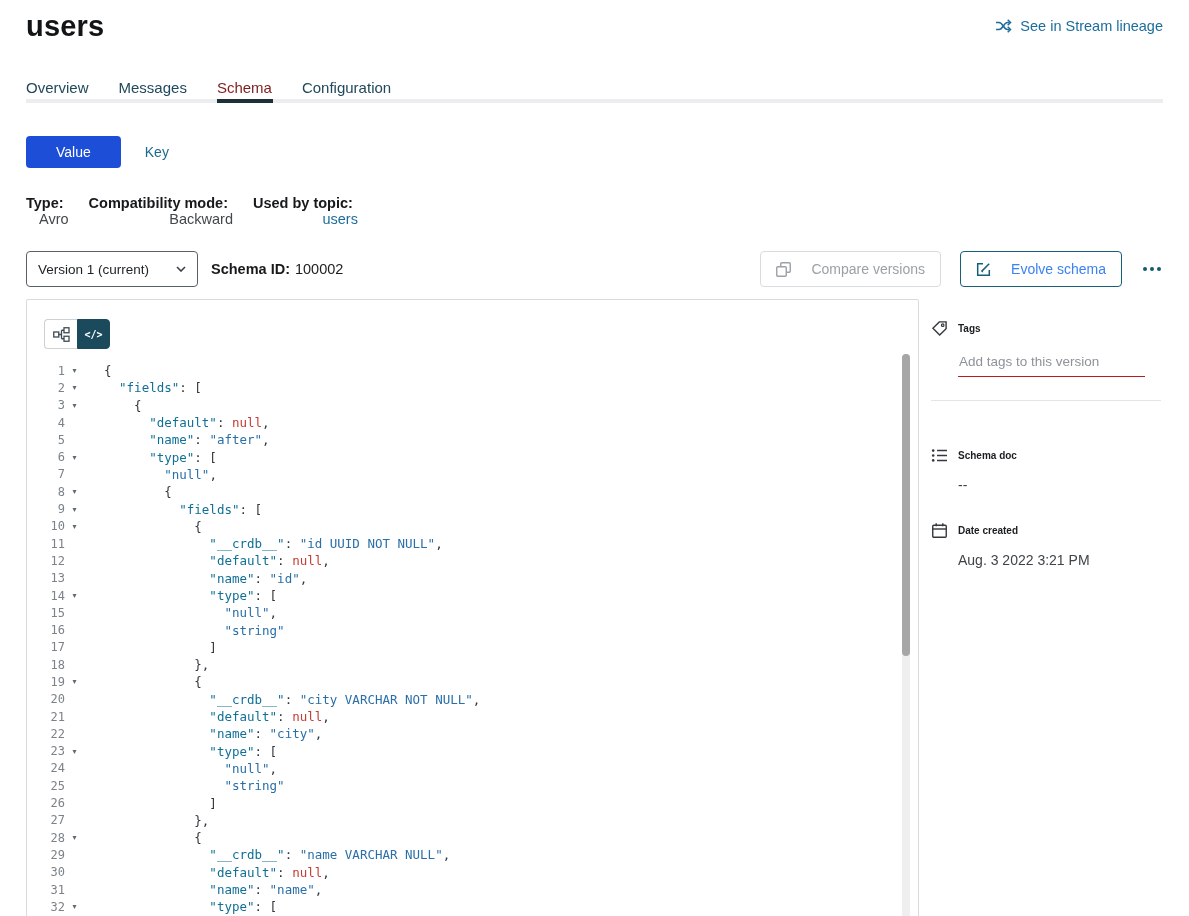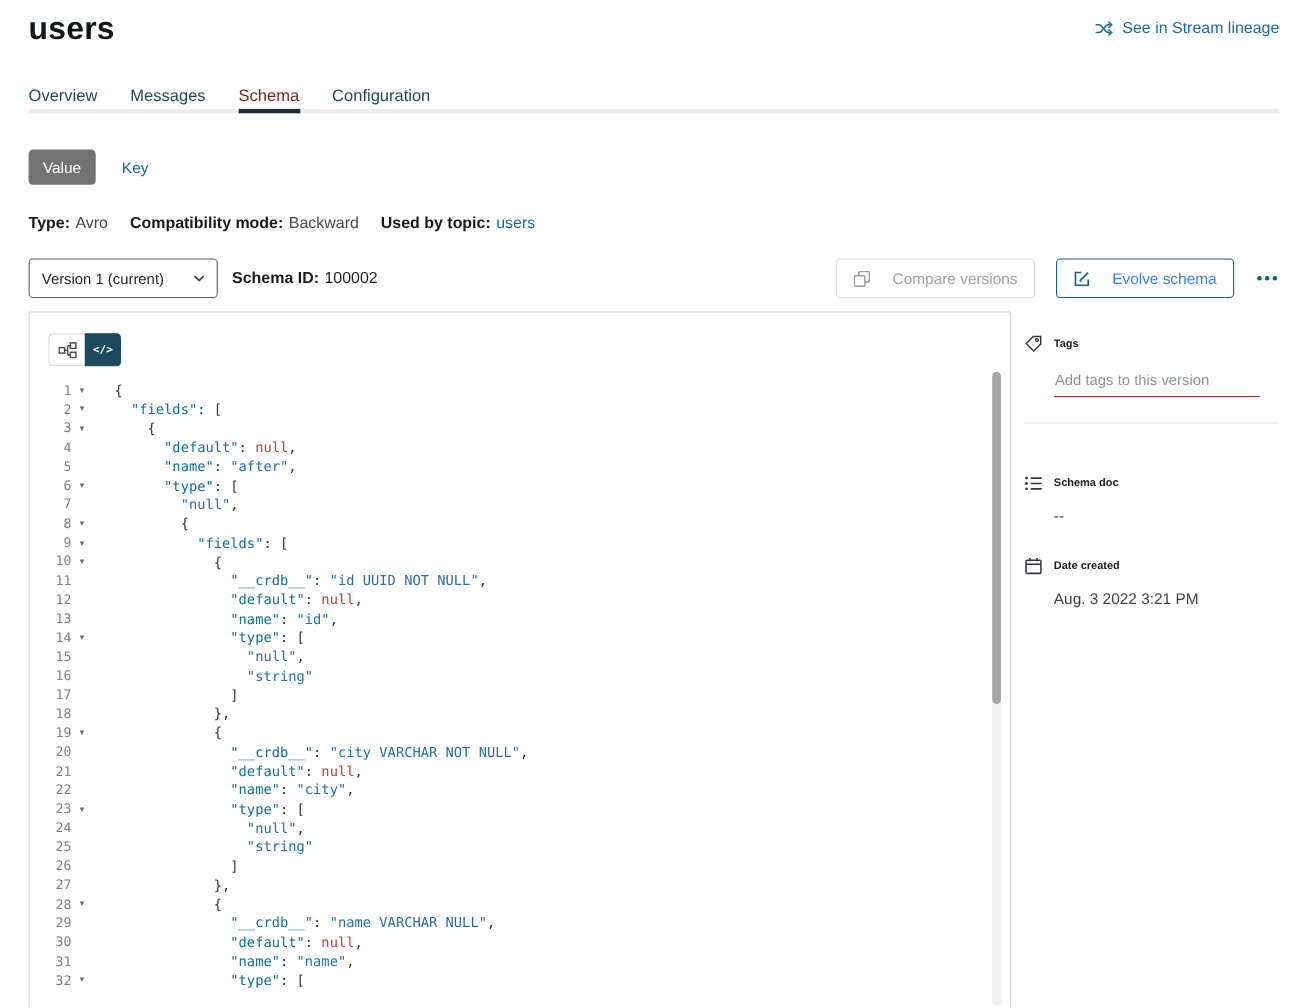--- a/index.html
+++ b/index.html
@@ -16,27 +16,27 @@
   .tabs-wrap { margin-top: 36px; position: relative; }
   .tabs { display: flex; gap: 30px; }
   .tab { font-size: 15px; color: #21495c; cursor: pointer; padding-bottom: 3px; }
   .tab.active { color: #7f1d1d; }
   .tabs-bar { height: 4px; background: #ebedee; position: relative; }
   .tabs-indicator { position: absolute; left: 191px; top: 0; width: 56px; height: 4px; background: #1d2f3a; }
 
   
   .vk-toggle { margin-top: 33px; display: flex; align-items: center; }
   .vk { font-family: "Liberation Sans", sans-serif; font-size: 14px; border: none; cursor: pointer; }
-  .vk.value { background: #737373; color: #ffffff; padding: 8px 13px; border-radius: 4px; }
+  .vk.value { background: #1d4ed8; color: #ffffff; padding: 8px 30px; border-radius: 4px; }
   .vk.key { background: transparent; color: #1a6b8e; padding: 8px 0; margin-left: 24px; }
 
   
   .meta-row { margin-top: 27px; font-size: 14.5px; color: #43484c; display: flex; align-items: baseline; }
   .meta-row .b { font-weight: 700; color: #17191b; margin-right: 5px; }
-  .meta-group { margin-right: 20px; display: inline-flex; align-items: flex-end; }
+  .meta-group { margin-right: 20px; display: inline-flex; align-items: flex-end; flex-direction: column; }
   .topic-link { color: #1c6d9c; cursor: pointer; text-decoration: none; }
 
   
   .version-bar { margin-top: 24px; display: flex; align-items: center; }
   .select { width: 172px; height: 36px; border: 1px solid #596168; border-radius: 4px; display: flex; align-items: center; justify-content: space-between; padding: 0 11px; font-size: 13.5px; color: #1d2124; cursor: pointer; background: #fff; }
   .schema-id { margin-left: 13px; font-size: 14.5px; display: inline-flex; align-items: baseline; }
   .schema-id .b { font-weight: 700; color: #17191b; margin-right: 5px; }
   .btn { height: 36px; display: inline-flex; align-items: center; gap: 20px; padding: 0 15px; border-radius: 4px; background: #ffffff; font-family: "Liberation Sans", sans-serif; font-size: 14px; cursor: pointer; }
   .btn.compare { margin-left: auto; border: 1px solid #d9dcde; color: #9ba1a6; }
   .btn.evolve { margin-left: 19px; border: 1px solid #16607b; color: #3b82f6; font-weight: 500; }

